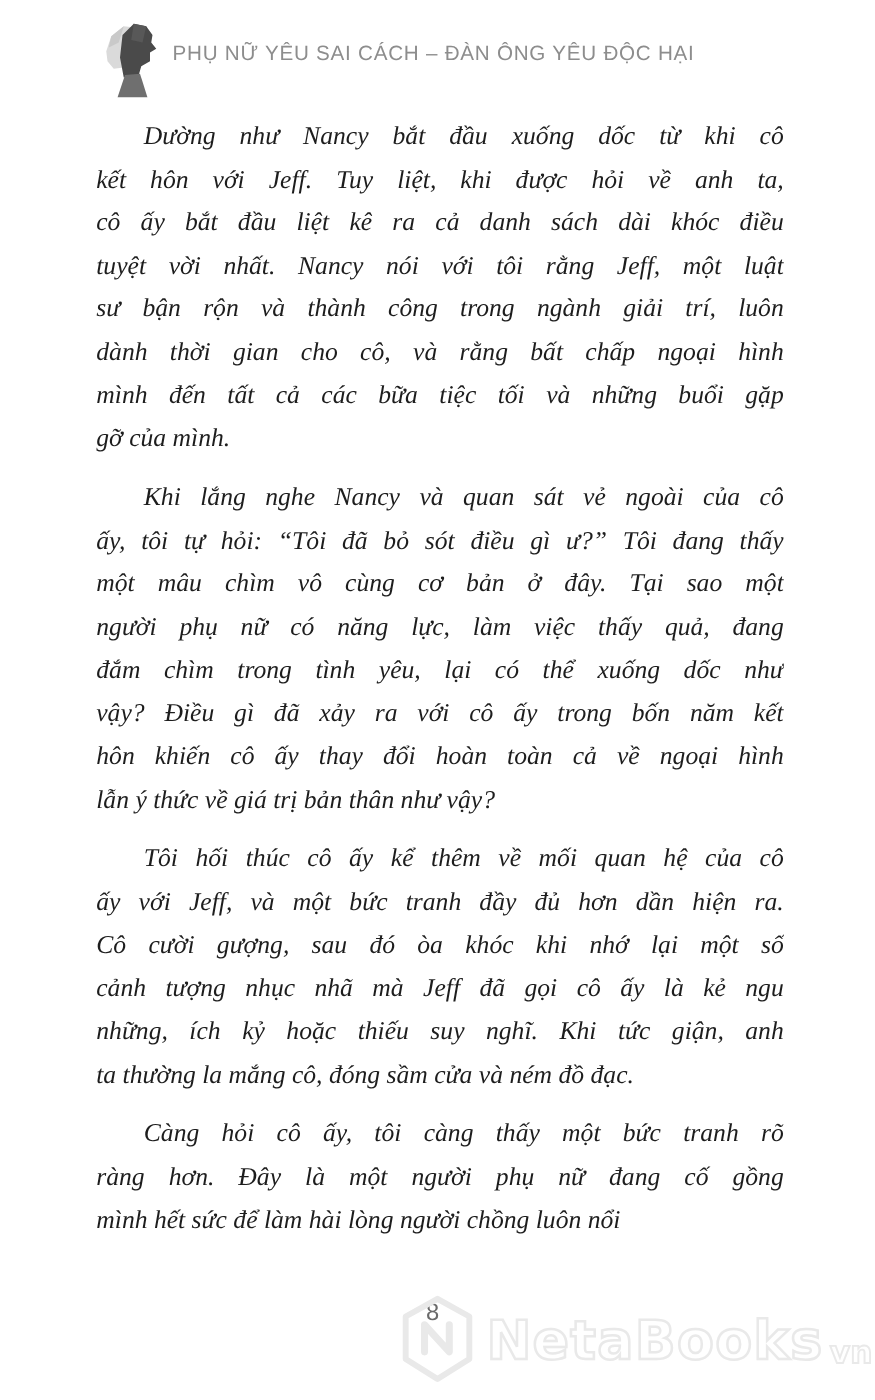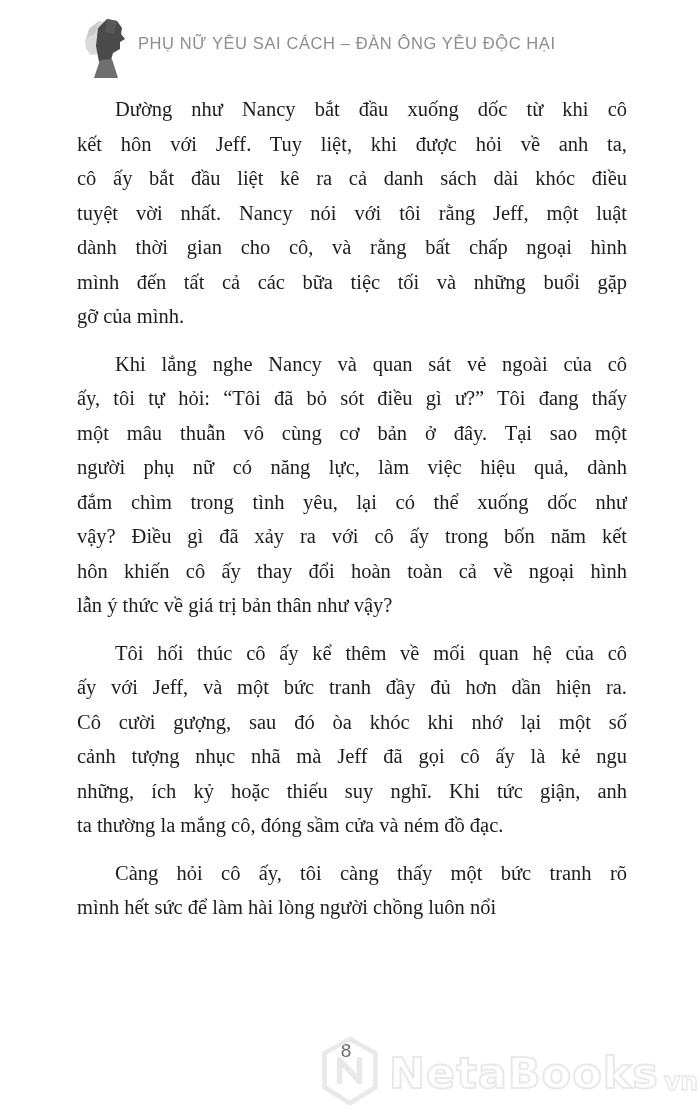--- a/index.html
+++ b/index.html
@@ -34,20 +34,21 @@
   }
 
   
   .body-text {
     position: absolute;
     left: 77px;
     top: 92px;
     width: 550px;
     font-size: 20.5px;
     color: #1d1d1d;
+    font-style: italic;
   }
   .para { margin: 0 0 13px 0; }
   .line {
     line-height: 34.5px;
     height: 34.5px;
     text-align: justify;
     text-align-last: justify;
     overflow: hidden;
   }
   .line.first { text-indent: 38px; }
@@ -112,44 +113,46 @@
     </span>
     <span class="chapter-title">PHỤ NỮ YÊU SAI CÁCH – ĐÀN ÔNG YÊU ĐỘC HẠI</span>
   </header>
 
   <main class="body-text" id="paragraphs">
       <div class="para">
         <div class="line first">Dường như Nancy bắt đầu xuống dốc từ khi cô</div>
         <div class="line">kết hôn với Jeff. Tuy liệt, khi được hỏi về anh ta,</div>
         <div class="line">cô ấy bắt đầu liệt kê ra cả danh sách dài khóc điều</div>
         <div class="line">tuyệt vời nhất. Nancy nói với tôi rằng Jeff, một luật</div>
+        <div class="line">sư bận rộn và thành công trong ngành giải trí, luôn</div>
         <div class="line">dành thời gian cho cô, và rằng bất chấp ngoại hình</div>
         <div class="line">mình đến tất cả các bữa tiệc tối và những buổi gặp</div>
         <div class="line last">gỡ của mình.</div>
       </div>
       <div class="para">
         <div class="line first">Khi lắng nghe Nancy và quan sát vẻ ngoài của cô</div>
         <div class="line">ấy, tôi tự hỏi: “Tôi đã bỏ sót điều gì ư?” Tôi đang thấy</div>
-        <div class="line">một mâu thuẫn vô cùng cơ bản ở đây. Tại sao một</div>
-        <div class="line">người phụ nữ có năng lực, làm việc hiệu quả, dành</div>
+        <div class="line">một mâu chìm vô cùng cơ bản ở đây. Tại sao một</div>
+        <div class="line">người phụ nữ có năng lực, làm việc thấy quả, đang</div>
         <div class="line">đắm chìm trong tình yêu, lại có thể xuống dốc như</div>
         <div class="line">vậy? Điều gì đã xảy ra với cô ấy trong bốn năm kết</div>
         <div class="line">hôn khiến cô ấy thay đổi hoàn toàn cả về ngoại hình</div>
         <div class="line last">lẫn ý thức về giá trị bản thân như vậy?</div>
       </div>
       <div class="para">
         <div class="line first">Tôi hối thúc cô ấy kể thêm về mối quan hệ của cô</div>
         <div class="line">ấy với Jeff, và một bức tranh đầy đủ hơn dần hiện ra.</div>
         <div class="line">Cô cười gượng, sau đó òa khóc khi nhớ lại một số</div>
         <div class="line">cảnh tượng nhục nhã mà Jeff đã gọi cô ấy là kẻ ngu</div>
         <div class="line">những, ích kỷ hoặc thiếu suy nghĩ. Khi tức giận, anh</div>
         <div class="line last">ta thường la mắng cô, đóng sầm cửa và ném đồ đạc.</div>
       </div>
       <div class="para">
         <div class="line first">Càng hỏi cô ấy, tôi càng thấy một bức tranh rõ</div>
+        <div class="line">ràng hơn. Đây là một người phụ nữ đang cố gồng</div>
         <div class="line last">mình hết sức để làm hài lòng người chồng luôn nổi</div>
       </div>
     </main>
 
   <div class="page-number">8</div>
 
   <div class="watermark">
     <span class="wm-logo">
       <svg viewBox="0 0 70 82" xmlns="http://www.w3.org/2000/svg">
         <path d="M35 5 L62 20 L62 56 L35 73 L8 56 L8 20 Z" fill="none" stroke="#e9e9e9" stroke-width="5" stroke-linejoin="round"></path>

